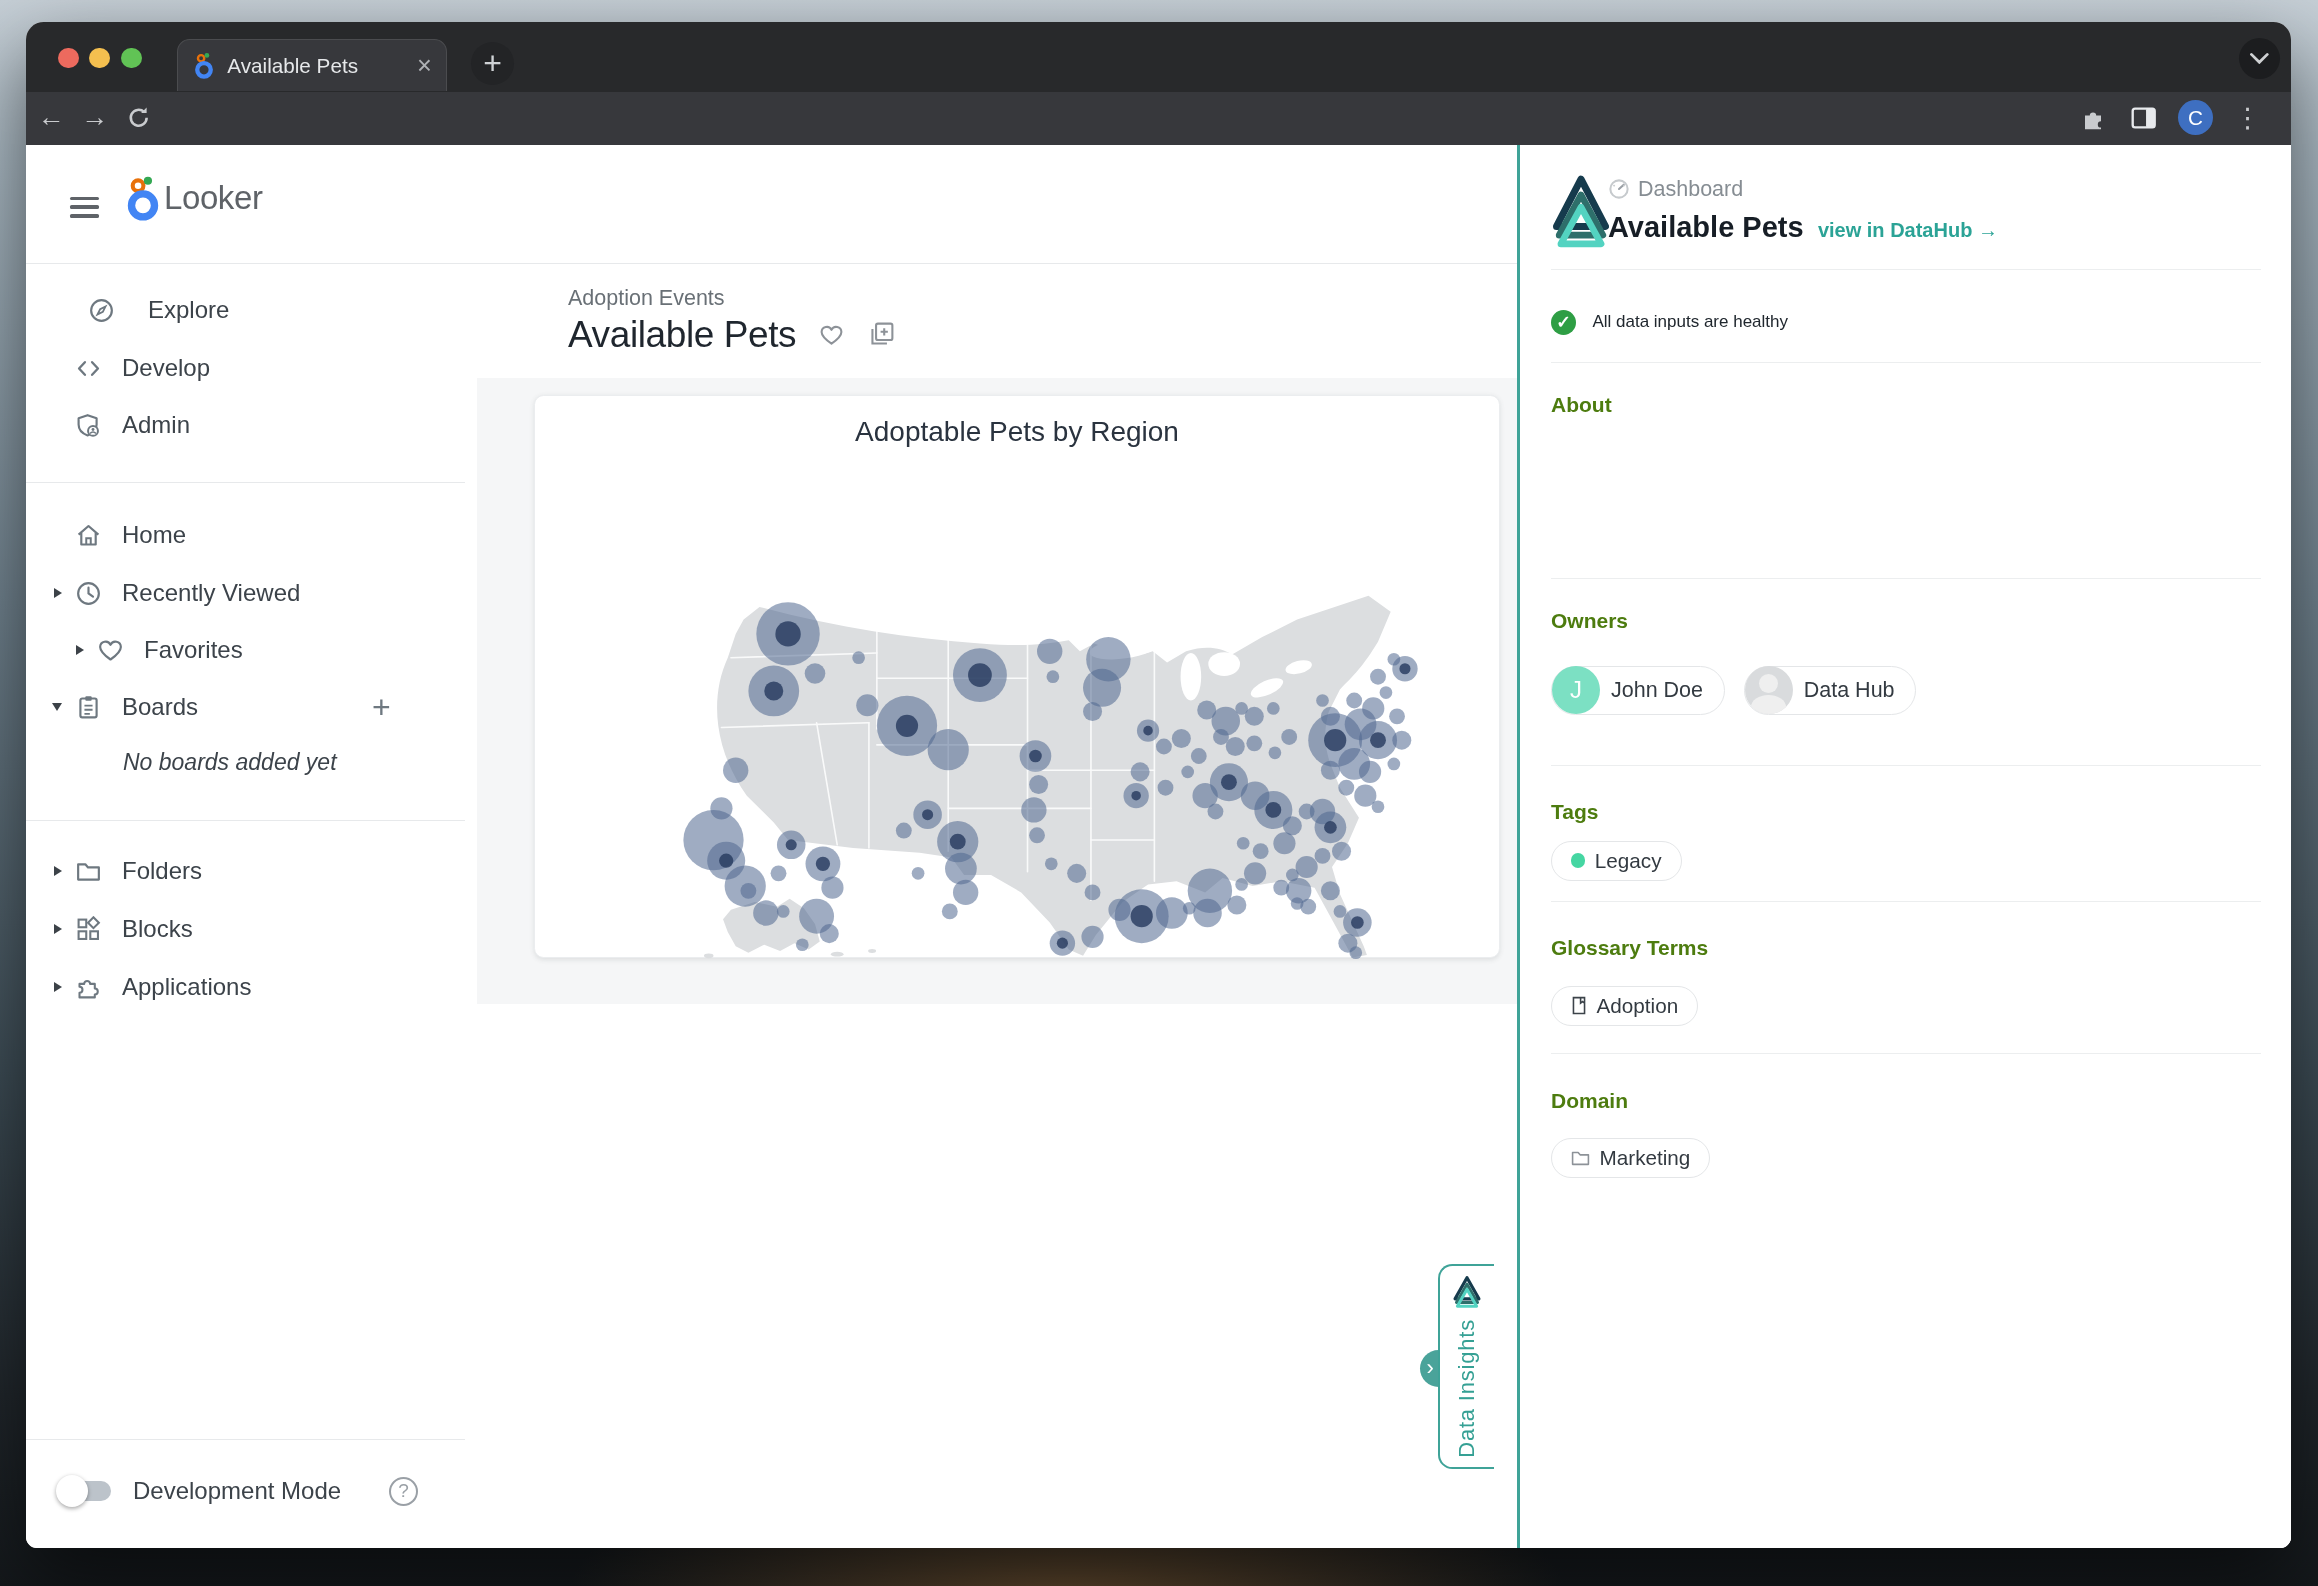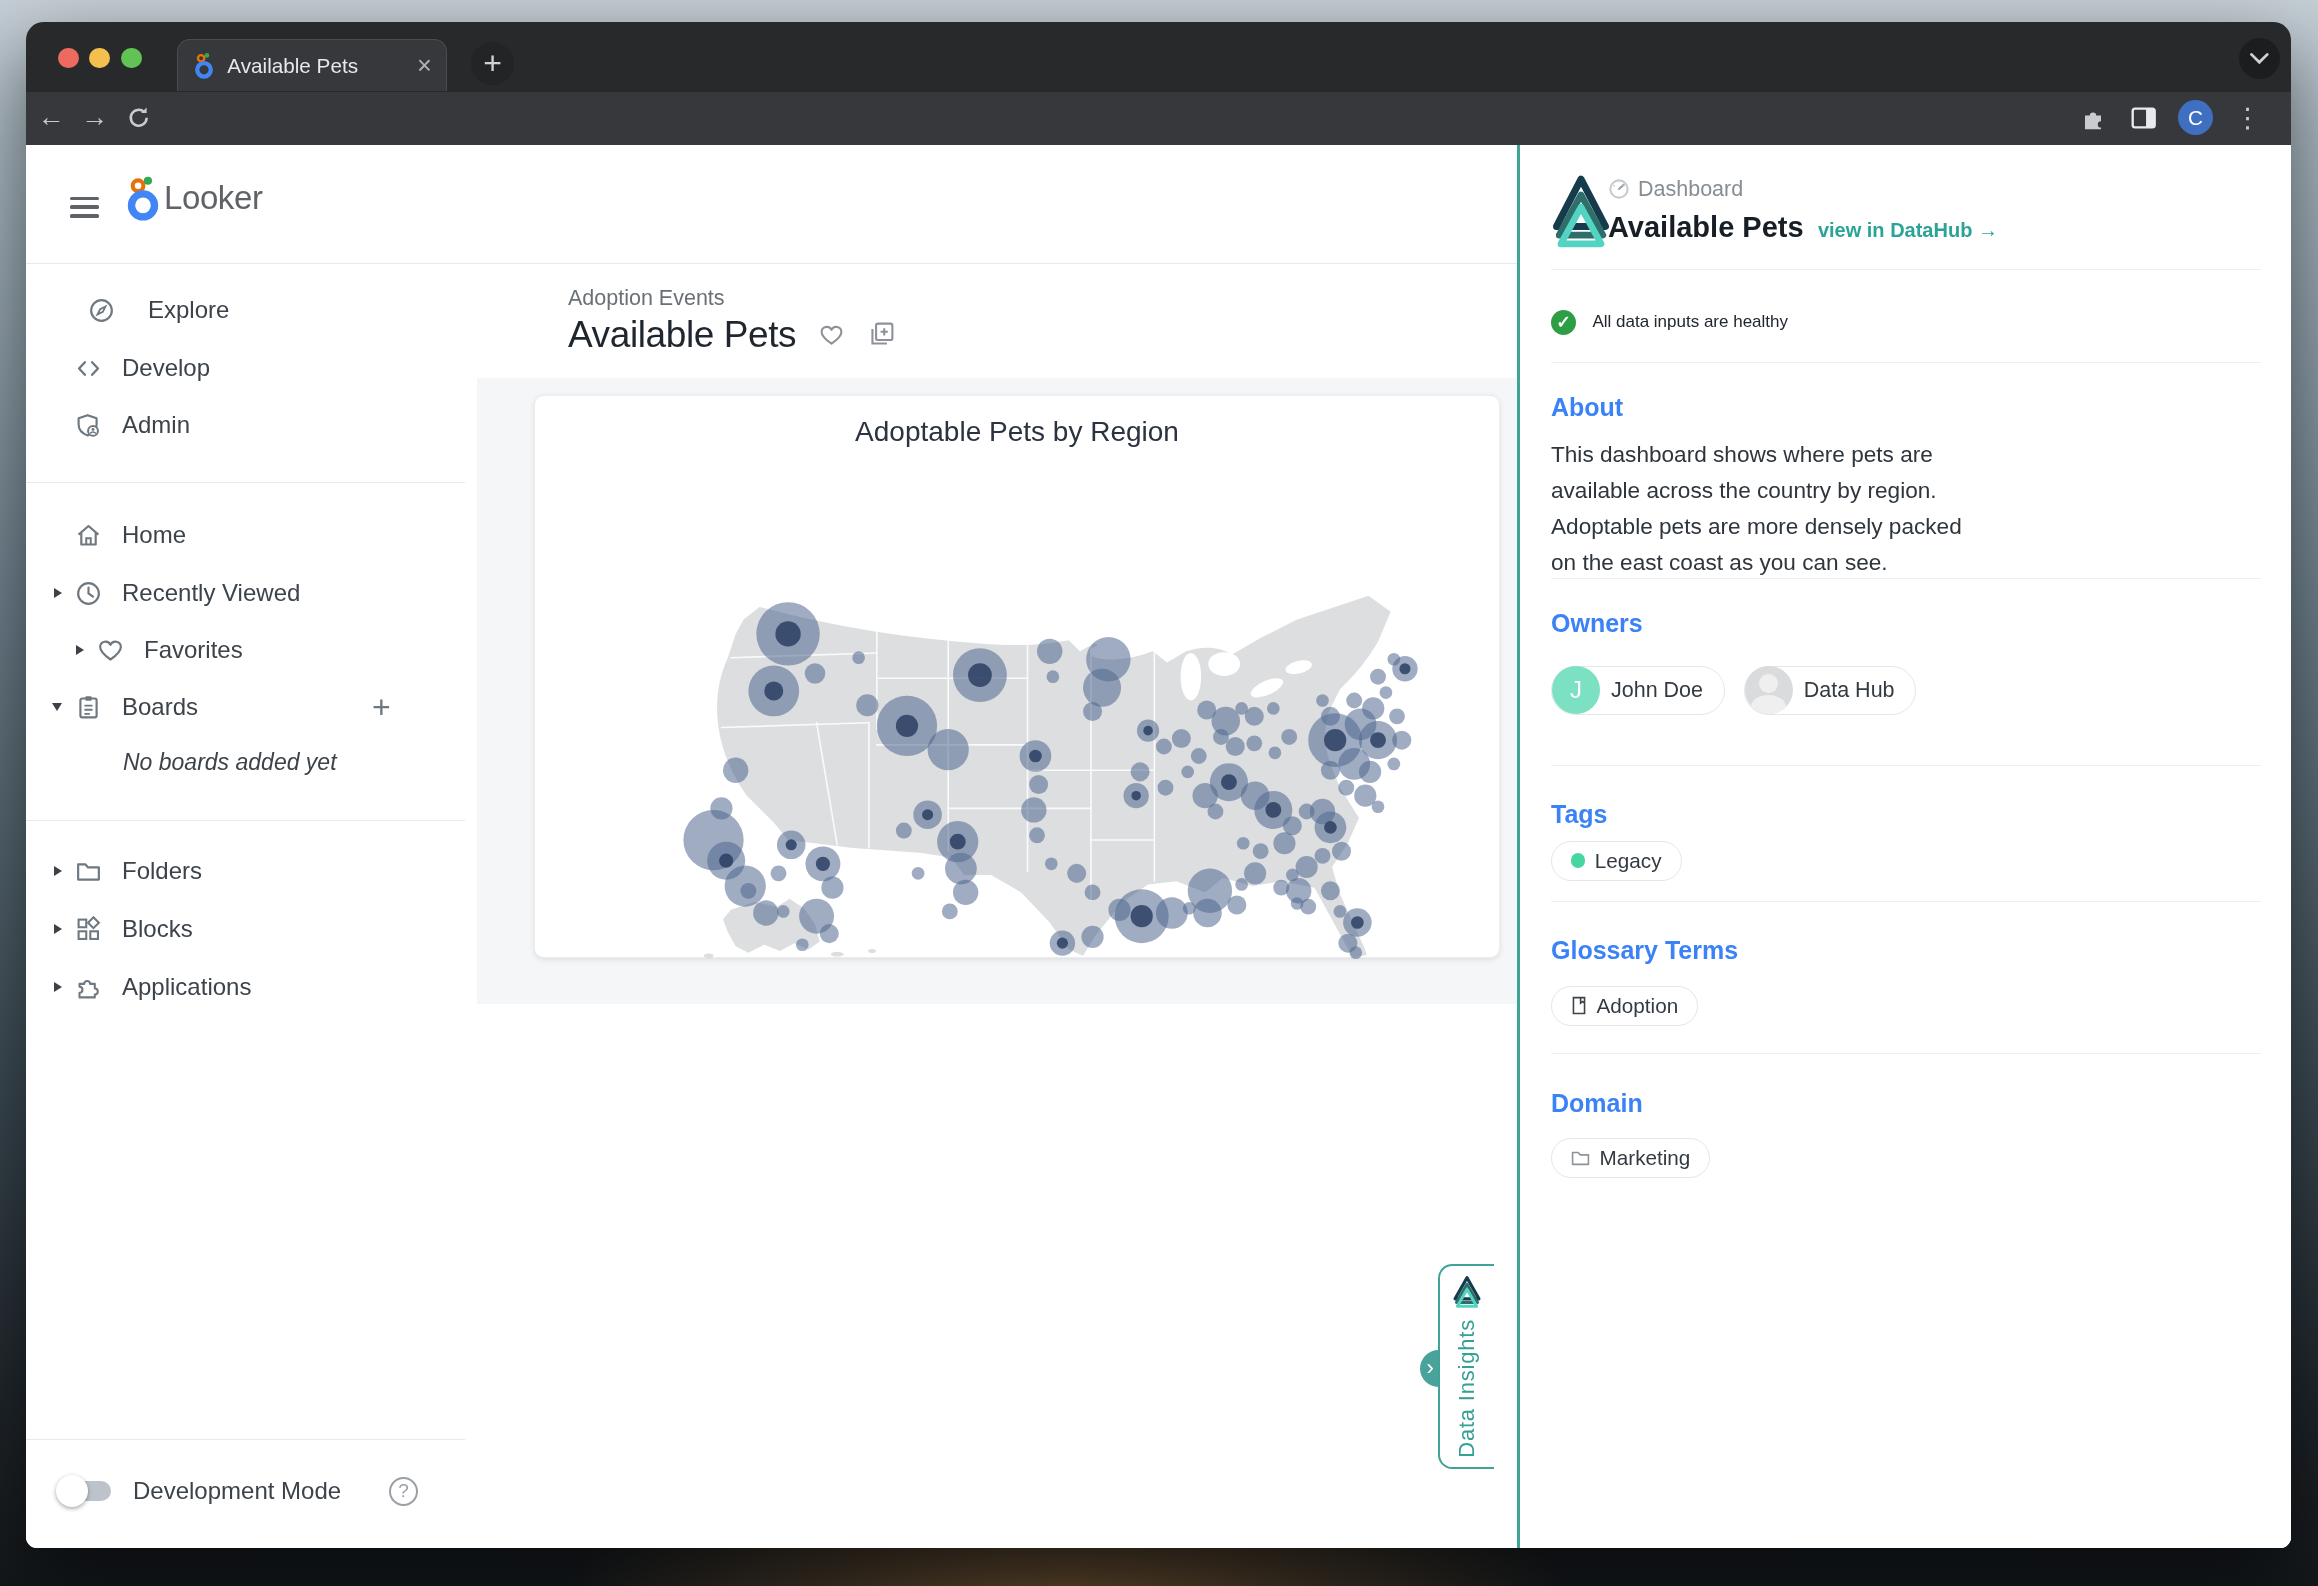--- a/index.html
+++ b/index.html
@@ -77,21 +77,21 @@
   .card { position:absolute; left:508px; top:373px; width:966px; height:563px; background:#fff;
           border:0.8px solid #ebedef; border-radius:9.5px; box-shadow:0 1.6px 4.8px rgba(60,64,67,.12); }
   .card-title { position:absolute; left:0; top:20.7px; width:100%; text-align:center;
                 font-size:28px; color:#2a333f; }
   .mapsvg { position:absolute; left:0; top:0; width:966px; height:563px; }
 
   
   .teal-line { position:absolute; left:1491px; top:123px; width:3.2px; height:1403px; background:#3fa398; z-index:4; }
   .panel { position:absolute; left:1495px; top:123px; width:771px; height:1403px; background:#fff; }
   .p-div { position:absolute; left:30px; width:710px; height:0.8px; background:#eceeef; }
-  .p-h { position:absolute; left:30px; font-size:25px; font-weight:700; color:#3b82f6; }
+  .p-h { position:absolute; left:30px; font-size:21px; font-weight:700; color:#4d7c0f; }
   .p-meta { position:absolute; left:87px; top:32px; }
   .meta-row { display:flex; align-items:center; gap:8px; }
   .meta-type { font-size:21.5px; color:#868d93; }
   .entity-title { font-size:29px; font-weight:700; color:#171e26; margin-top:9.5px; display:flex; align-items:baseline; gap:14.3px;}
   .dh-link { font-size:20px; font-weight:700; color:#2ba396; }
   .health-row { position:absolute; left:30px; top:165px; display:flex; align-items:center; gap:16px; }
   .health-dot { width:25.4px; height:25.4px; border-radius:50%; background:#2e9e44; color:#fff; font-size:17.5px;
                 display:flex; align-items:center; justify-content:center; font-weight:700; }
   .health-text { font-size:17px; color:#20272e; }
   .about-text { position:absolute; left:30px; top:292px; width:416px; font-size:22.6px; line-height:36px; color:#2e353c; }
@@ -589,21 +589,20 @@
     <div class="p-div" style="top:124px;"></div>
 
     <div class="health-row">
       <span class="health-dot">✓</span>
       <span class="health-text">All data inputs are healthy</span>
     </div>
 
     <div class="p-div" style="top:217px;"></div>
 
     <div class="p-h" style="top:248px;">About</div>
-    <div class="about-text">This dashboard shows where pets are available across the country by region. Adoptable pets are more densely packed on the east coast as you can see.</div>
 
     <div class="p-div" style="top:433px;"></div>
 
     <div class="p-h" style="top:464px;">Owners</div>
     <div class="pill-row" style="top:521px;">
       <div class="owner-pill">
         <span class="owner-av mint">J</span>
         <span class="owner-name">John Doe</span>
       </div>
       <div class="owner-pill">

